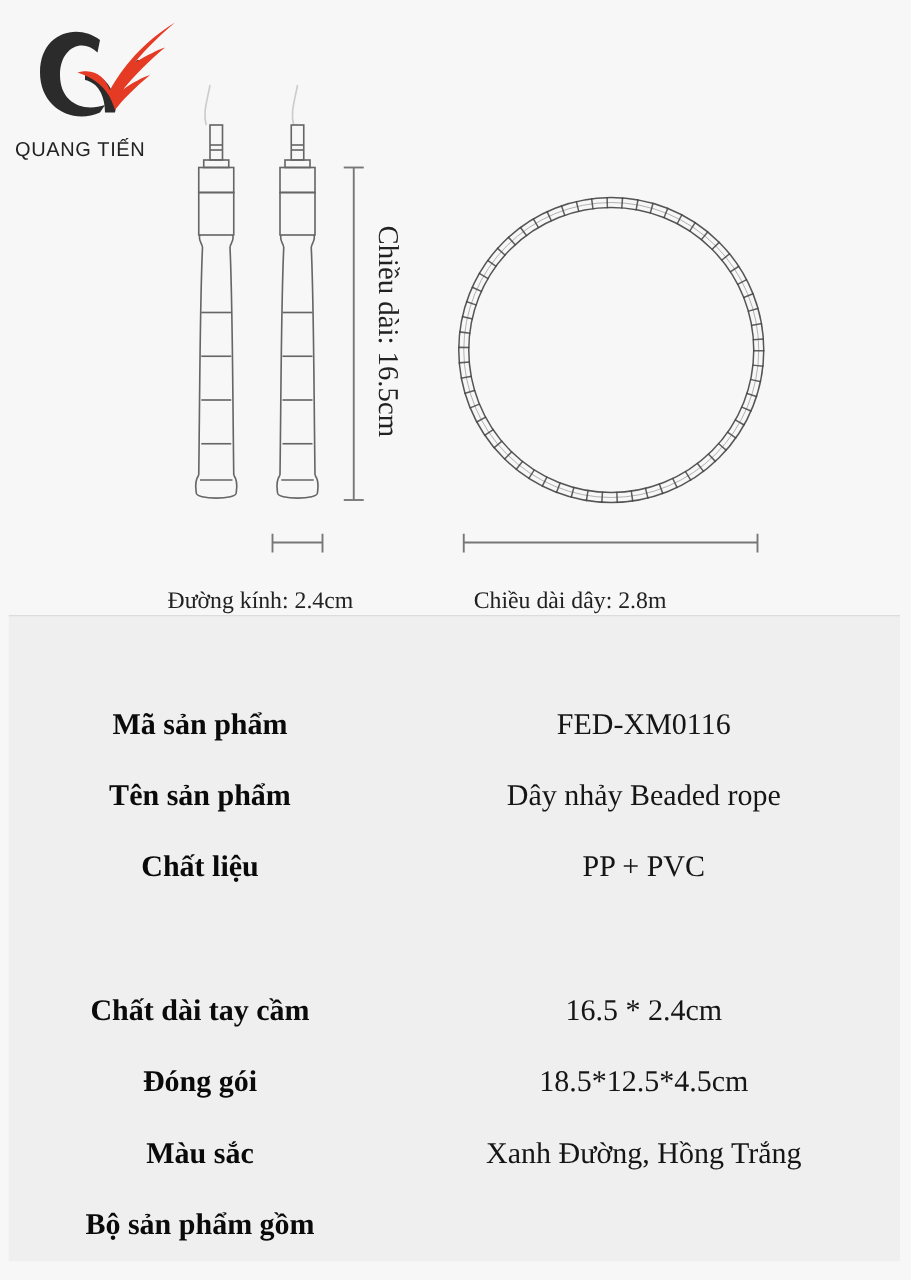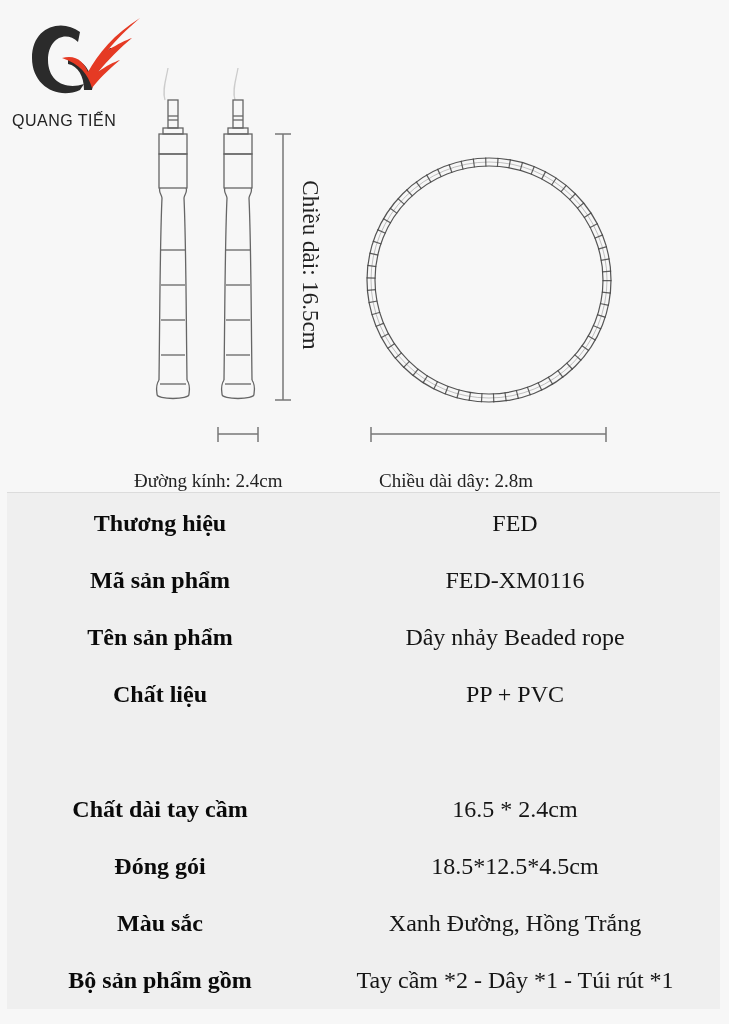--- a/index.html
+++ b/index.html
@@ -117,24 +117,20 @@
     <line x1="371" y1="427" x2="371" y2="442"></line>
     <line x1="606" y1="427" x2="606" y2="442"></line>
   </g>
 </svg>
 
 <div class="dim-vert-label">Chiều dài: 16.5cm</div>
 <div class="dim-label dim-diameter-label">Đường kính: 2.4cm</div>
 <div class="dim-label dim-rope-label">Chiều dài dây: 2.8m</div>
 
 <div class="spec-panel">
-  <div class="spec-row" style="top:2px">
-    <div class="spec-label">Thương hiệu</div>
-    <div class="spec-value">FED</div>
-  </div>
   <div class="spec-row" style="top:59px">
     <div class="spec-label">Mã sản phẩm</div>
     <div class="spec-value">FED-XM0116</div>
   </div>
   <div class="spec-row" style="top:116px">
     <div class="spec-label">Tên sản phẩm</div>
     <div class="spec-value">Dây nhảy Beaded rope</div>
   </div>
   <div class="spec-row" style="top:173px">
     <div class="spec-label">Chất liệu</div>
@@ -147,15 +143,14 @@
   <div class="spec-row" style="top:345px">
     <div class="spec-label">Đóng gói</div>
     <div class="spec-value">18.5*12.5*4.5cm</div>
   </div>
   <div class="spec-row" style="top:402px">
     <div class="spec-label">Màu sắc</div>
     <div class="spec-value">Xanh Đường, Hồng Trắng</div>
   </div>
   <div class="spec-row" style="top:459px">
     <div class="spec-label">Bộ sản phẩm gồm</div>
-    <div class="spec-value">Tay cầm *2 - Dây *1 - Túi rút *1</div>
   </div>
 </div>
 
 </body></html>

